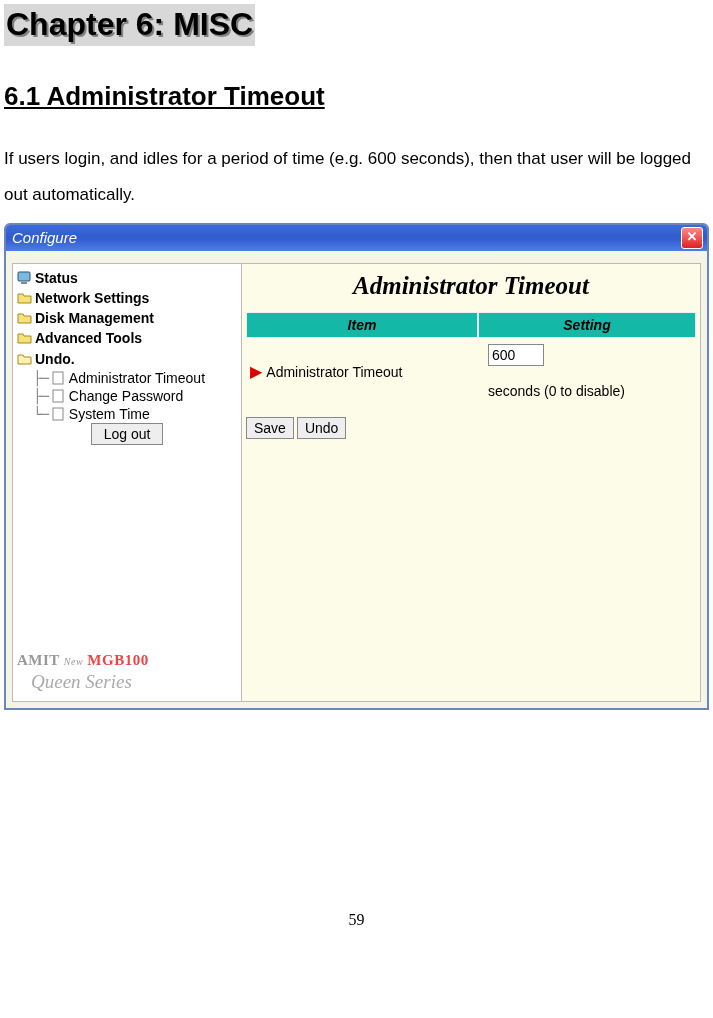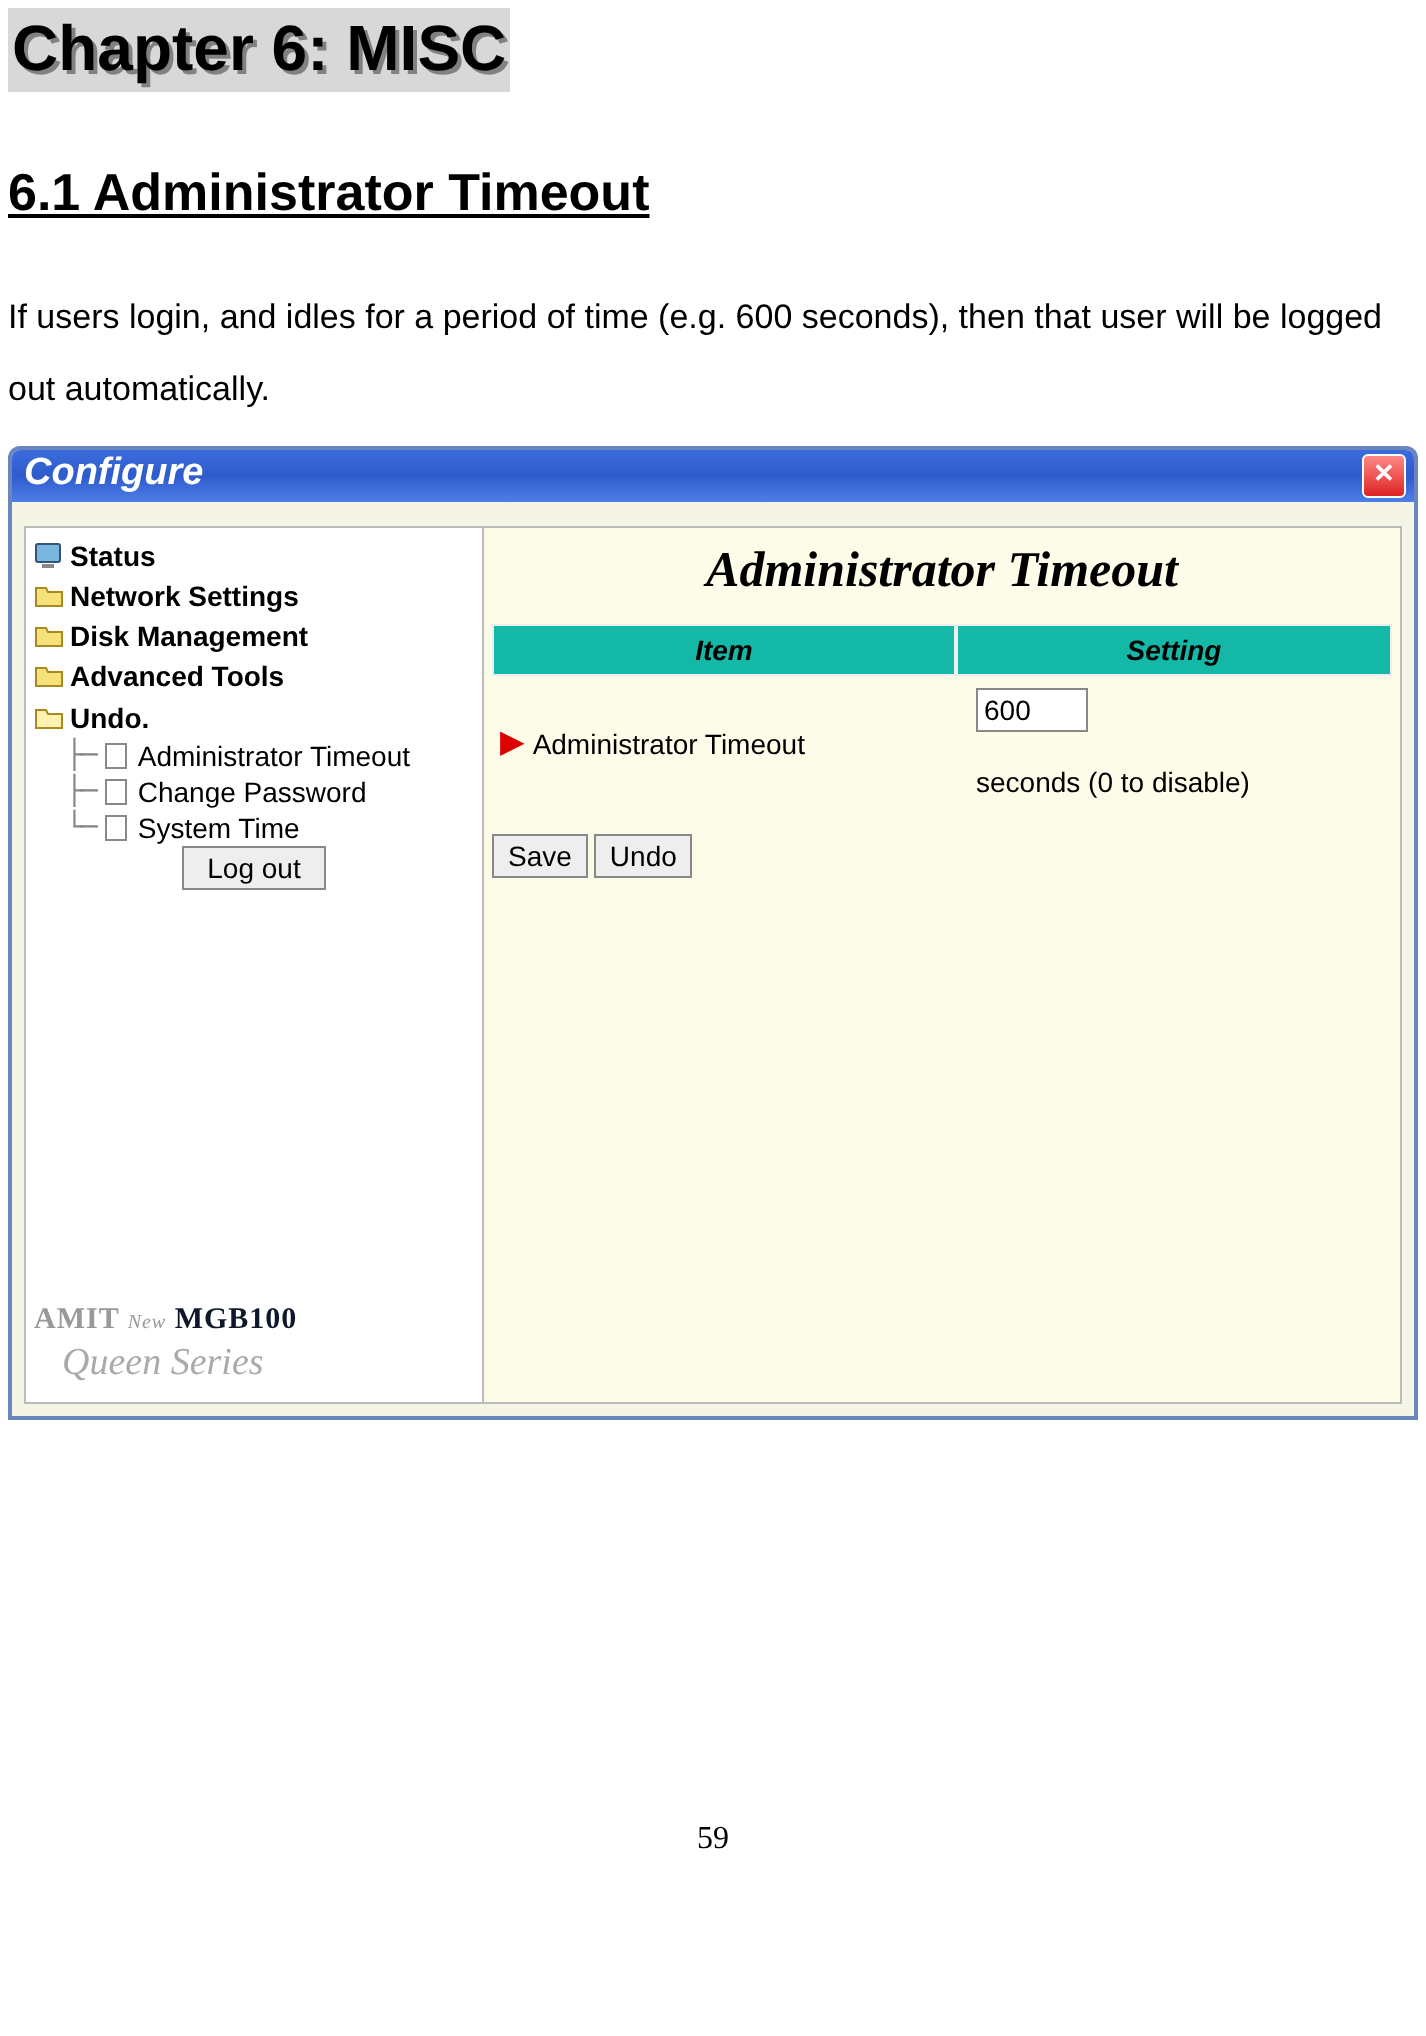--- a/index.html
+++ b/index.html
@@ -1,42 +1,42 @@
 <!DOCTYPE html>
 <html><head>
   <meta charset="utf-8">
   <style>
     body{margin:0;padding:4px;font-family:Arial,Helvetica,sans-serif;font-size:17px;width:713px;box-sizing:border-box;background:#fff;color:#000;line-height:1.3}
     .chapter-title{display:inline-block;background:#d8d8d8;font-weight:900;font-size:32px;text-shadow:2px 2px 0 rgba(0,0,0,.4);padding:0 2px;margin-bottom:34px}
     .section-title{font-weight:900;font-size:26px;text-decoration:underline;margin-bottom:28px}
     .body-text{font-size:17px;line-height:2.1;margin-bottom:10px}
     .window{border:2px solid #6b85bd;border-radius:6px 6px 0 0;overflow:hidden;margin-bottom:200px}
     .titlebar{display:flex;align-items:center;justify-content:space-between;height:26px;background:linear-gradient(to bottom,#3c6cdc 0%,#2f5bcc 50%,#4d7fe8 100%);padding:0 4px}
-    .titlebar-text{color:#fff;font-weight:700;font-style:italic;font-size:19px;padding-left:2px}
+    .titlebar-text{color:#fff;font-weight:400;font-style:italic;font-size:15px;padding-left:2px}
     .close-btn{width:20px;height:20px;background:linear-gradient(to bottom,#f88,#d22);border:1px solid #fff;border-radius:3px;color:#fff;display:flex;align-items:center;justify-content:center;font-size:13px;font-weight:900}
     .window-body{background:#f5f5e5;padding:6px;display:flex;flex-direction:column;gap:6px}
     .top-row{display:flex;gap:20px;align-items:center}
     .ip-combo{display:flex;align-items:center;border:1px solid #888;background:#fff;height:23px;width:407px}
     .ip-text{flex:1;padding:0 4px;font-size:14px}
     .combo-btn{width:18px;height:23px;border-left:1px solid #888;display:flex;align-items:center;justify-content:center;background:#eee}
     .combo-btn svg{width:8px;height:6px}
     .query-btn{margin-left:auto;width:200px;height:26px;border:1px solid #888;background:#eee;font-size:14px}
     .content-row{display:flex;border:1px solid #bbb;min-height:437px;background:#fff}
     .sidebar{width:220px;padding:4px;background:#fff;display:flex;flex-direction:column;font-size:14px}
     .tree-item{display:flex;align-items:center;gap:3px;padding:1px 0;font-weight:700}
     .tree-sub{display:flex;align-items:center;gap:3px;padding:0 0 0 16px;font-weight:400;font-size:14px}
     .tree-sub .dash{color:#888;font-family:monospace;letter-spacing:-1px}
     .icon-folder,.icon-file,.icon-monitor{width:15px;height:14px;display:inline-block;flex:none}
     .icon-monitor svg,.icon-folder svg,.icon-file svg{width:15px;height:14px}
     .logout-row{display:flex;justify-content:center;}
     .logout-btn{padding:2px 12px;border:1px solid #888;background:#eee;font-size:14px}
     .brand{margin-top:auto;padding:2px 0;font-family:"Times New Roman",serif}
     .brand-1{color:#999;font-size:15px;font-weight:700;letter-spacing:.5px}
     .brand-1 .nw{font-style:italic;font-size:10px;font-weight:400}
-    .brand-1 .mg{color:#0f172a}
+    .brand-1 .mg{color:#ef4444}
     .brand-2{color:#aaa;font-style:italic;font-size:19px;padding-left:14px}
     .main-panel{flex:1;background:#fcfce8;border-left:1px solid #bbb;padding:4px}
     .panel-title{text-align:center;font-weight:900;font-style:italic;font-size:25px;font-family:"Times New Roman",serif;margin:2px 0 10px}
     .tbl-head{display:flex;background:#14b8a6;font-weight:700;font-style:italic}
     .cell-1{width:230px;padding:3px 0;text-align:center;border:1px solid #eee;font-size:14px}
     .cell-2{flex:1;padding:3px 0;text-align:center;border:1px solid #eee;font-size:14px}
     .tbl-row{display:flex;font-size:14px}
     .cell-1b{width:230px;padding:6px 4px;display:flex;align-items:center;gap:4px}
     .cell-2b{flex:1;padding:6px 4px;display:flex;align-items:flex-end;gap:16px;flex-wrap:wrap}
     .arrow{color:#d00;font-size:16px}

